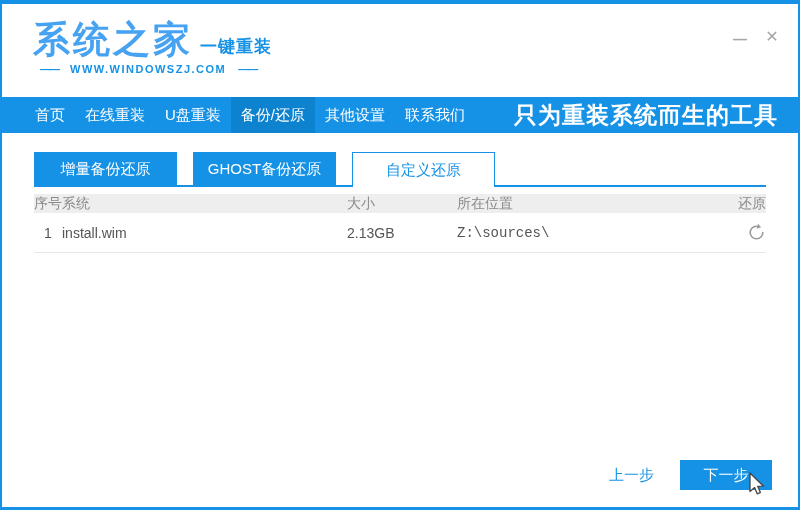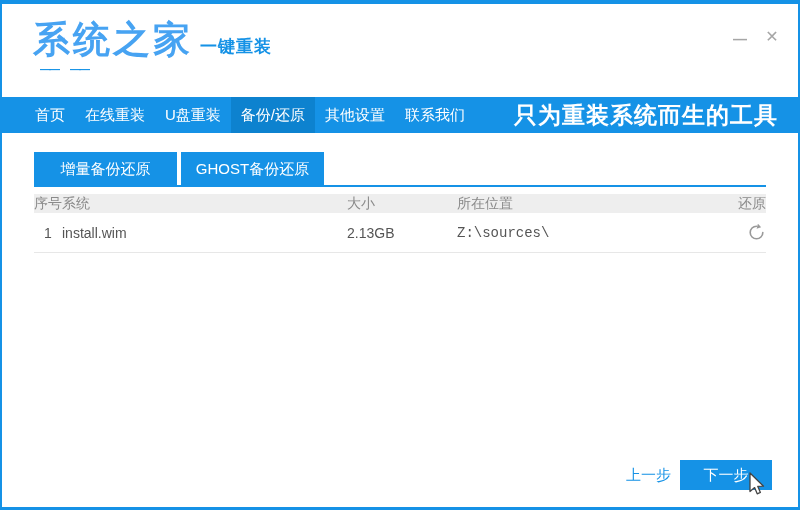--- a/index.html
+++ b/index.html
@@ -38,56 +38,57 @@
   .navbar{height:36px;background:var(--primary);display:flex;align-items:center;justify-content:space-between;}
   .navbar ul{list-style:none;margin:0;padding:0 0 0 23px;display:flex;height:100%;}
   .navbar li{display:flex;align-items:center;padding:0 10px;color:#fff;font-size:15px;cursor:pointer;white-space:nowrap;}
   .navbar li.active{background:var(--nav-active);}
   .slogan{color:#fff;font-size:23px;font-weight:bold;letter-spacing:1px;padding-right:20px;white-space:nowrap;}
   
   .tabstrip{position:relative;margin:19px 32px 0;height:35px;display:flex;}
   .tabstrip::after{content:"";position:absolute;left:0;right:0;bottom:0;height:2px;background:var(--primary);}
   .tab{width:143px;display:flex;align-items:center;justify-content:center;
     font-size:15px;cursor:pointer;height:35px;}
-  .tab.inactive{background:var(--primary);color:#fff;margin-right:4px;text-align:center;}
+  .tab.inactive{background:var(--primary);color:#fff;margin-right:16px;text-align:center;}
   .tab.active{position:relative;z-index:1;background:#fff;color:var(--primary);
     border:1px solid var(--primary);border-bottom:none;}
   
   .table{margin:7px 32px 0;}
   .thead{display:flex;align-items:center;height:19px;background:var(--header-bg);
     color:var(--header-text);font-size:14px;}
   .trow{display:flex;align-items:center;height:40px;border-bottom:1px solid var(--divider);
     color:var(--row-text);font-size:14px;background:#fff;}
   .col-idx{width:28px;text-align:center;flex:none;}
   .col-sys{width:285px;flex:none;}
   .col-size{width:110px;flex:none;}
   .col-loc{flex:1;font-family:Liberation Mono, monospace;}
   .col-restore{width:40px;flex:none;text-align:right;display:flex;justify-content:flex-end;align-items:center;}
   .thead .col-restore{display:block;}
   .refresh-btn{width:20px;height:20px;display:flex;align-items:center;justify-content:center;cursor:pointer;}
   
-  .footer{position:absolute;right:26px;bottom:17px;display:flex;align-items:center;gap:9px;}
+  .footer{position:absolute;right:26px;bottom:17px;display:flex;align-items:center;gap:26px;}
   .prev-link{color:var(--primary);font-size:15px;cursor:pointer;}
   .next-btn{width:92px;height:30px;background:var(--primary);color:#fff;border:none;
     font-size:15px;font-family:inherit;cursor:pointer;}
   .cursor{position:absolute;left:744px;top:468px;z-index:5;pointer-events:none;}
 </style>
 </head>
 <body>
 
 <div class="window">
 
   <div class="titlebar">
     <div class="brand">
       <div class="brand-top">
         <span class="logo">系统之家</span>
         <span class="tagline">一键重装</span>
       </div>
       <div class="brand-web">
         <span class="dash">——</span>
+        <span>WWW.WINDOWSZJ.COM</span>
         <span class="dash">——</span>
       </div>
     </div>
     <div class="win-controls">
       <span class="win-btn min">—</span>
       <span class="win-btn close">✕</span>
     </div>
   </div>
 
   <div class="navbar">
@@ -100,20 +101,21 @@
       <li>联系我们</li>
     </ul>
     <div class="slogan">只为重装系统而生的工具</div>
   </div>
 
   <div class="content">
 
     <div class="tabstrip">
       <div class="tab inactive">增量备份还原</div>
       <div class="tab inactive">GHOST备份还原</div>
+      <div class="tab active">自定义还原</div>
     </div>
 
     <div class="table">
       <div class="thead">
         <div class="col-idx">序号</div>
         <div class="col-sys">系统</div>
         <div class="col-size">大小</div>
         <div class="col-loc">所在位置</div>
         <div class="col-restore">还原</div>
       </div>

